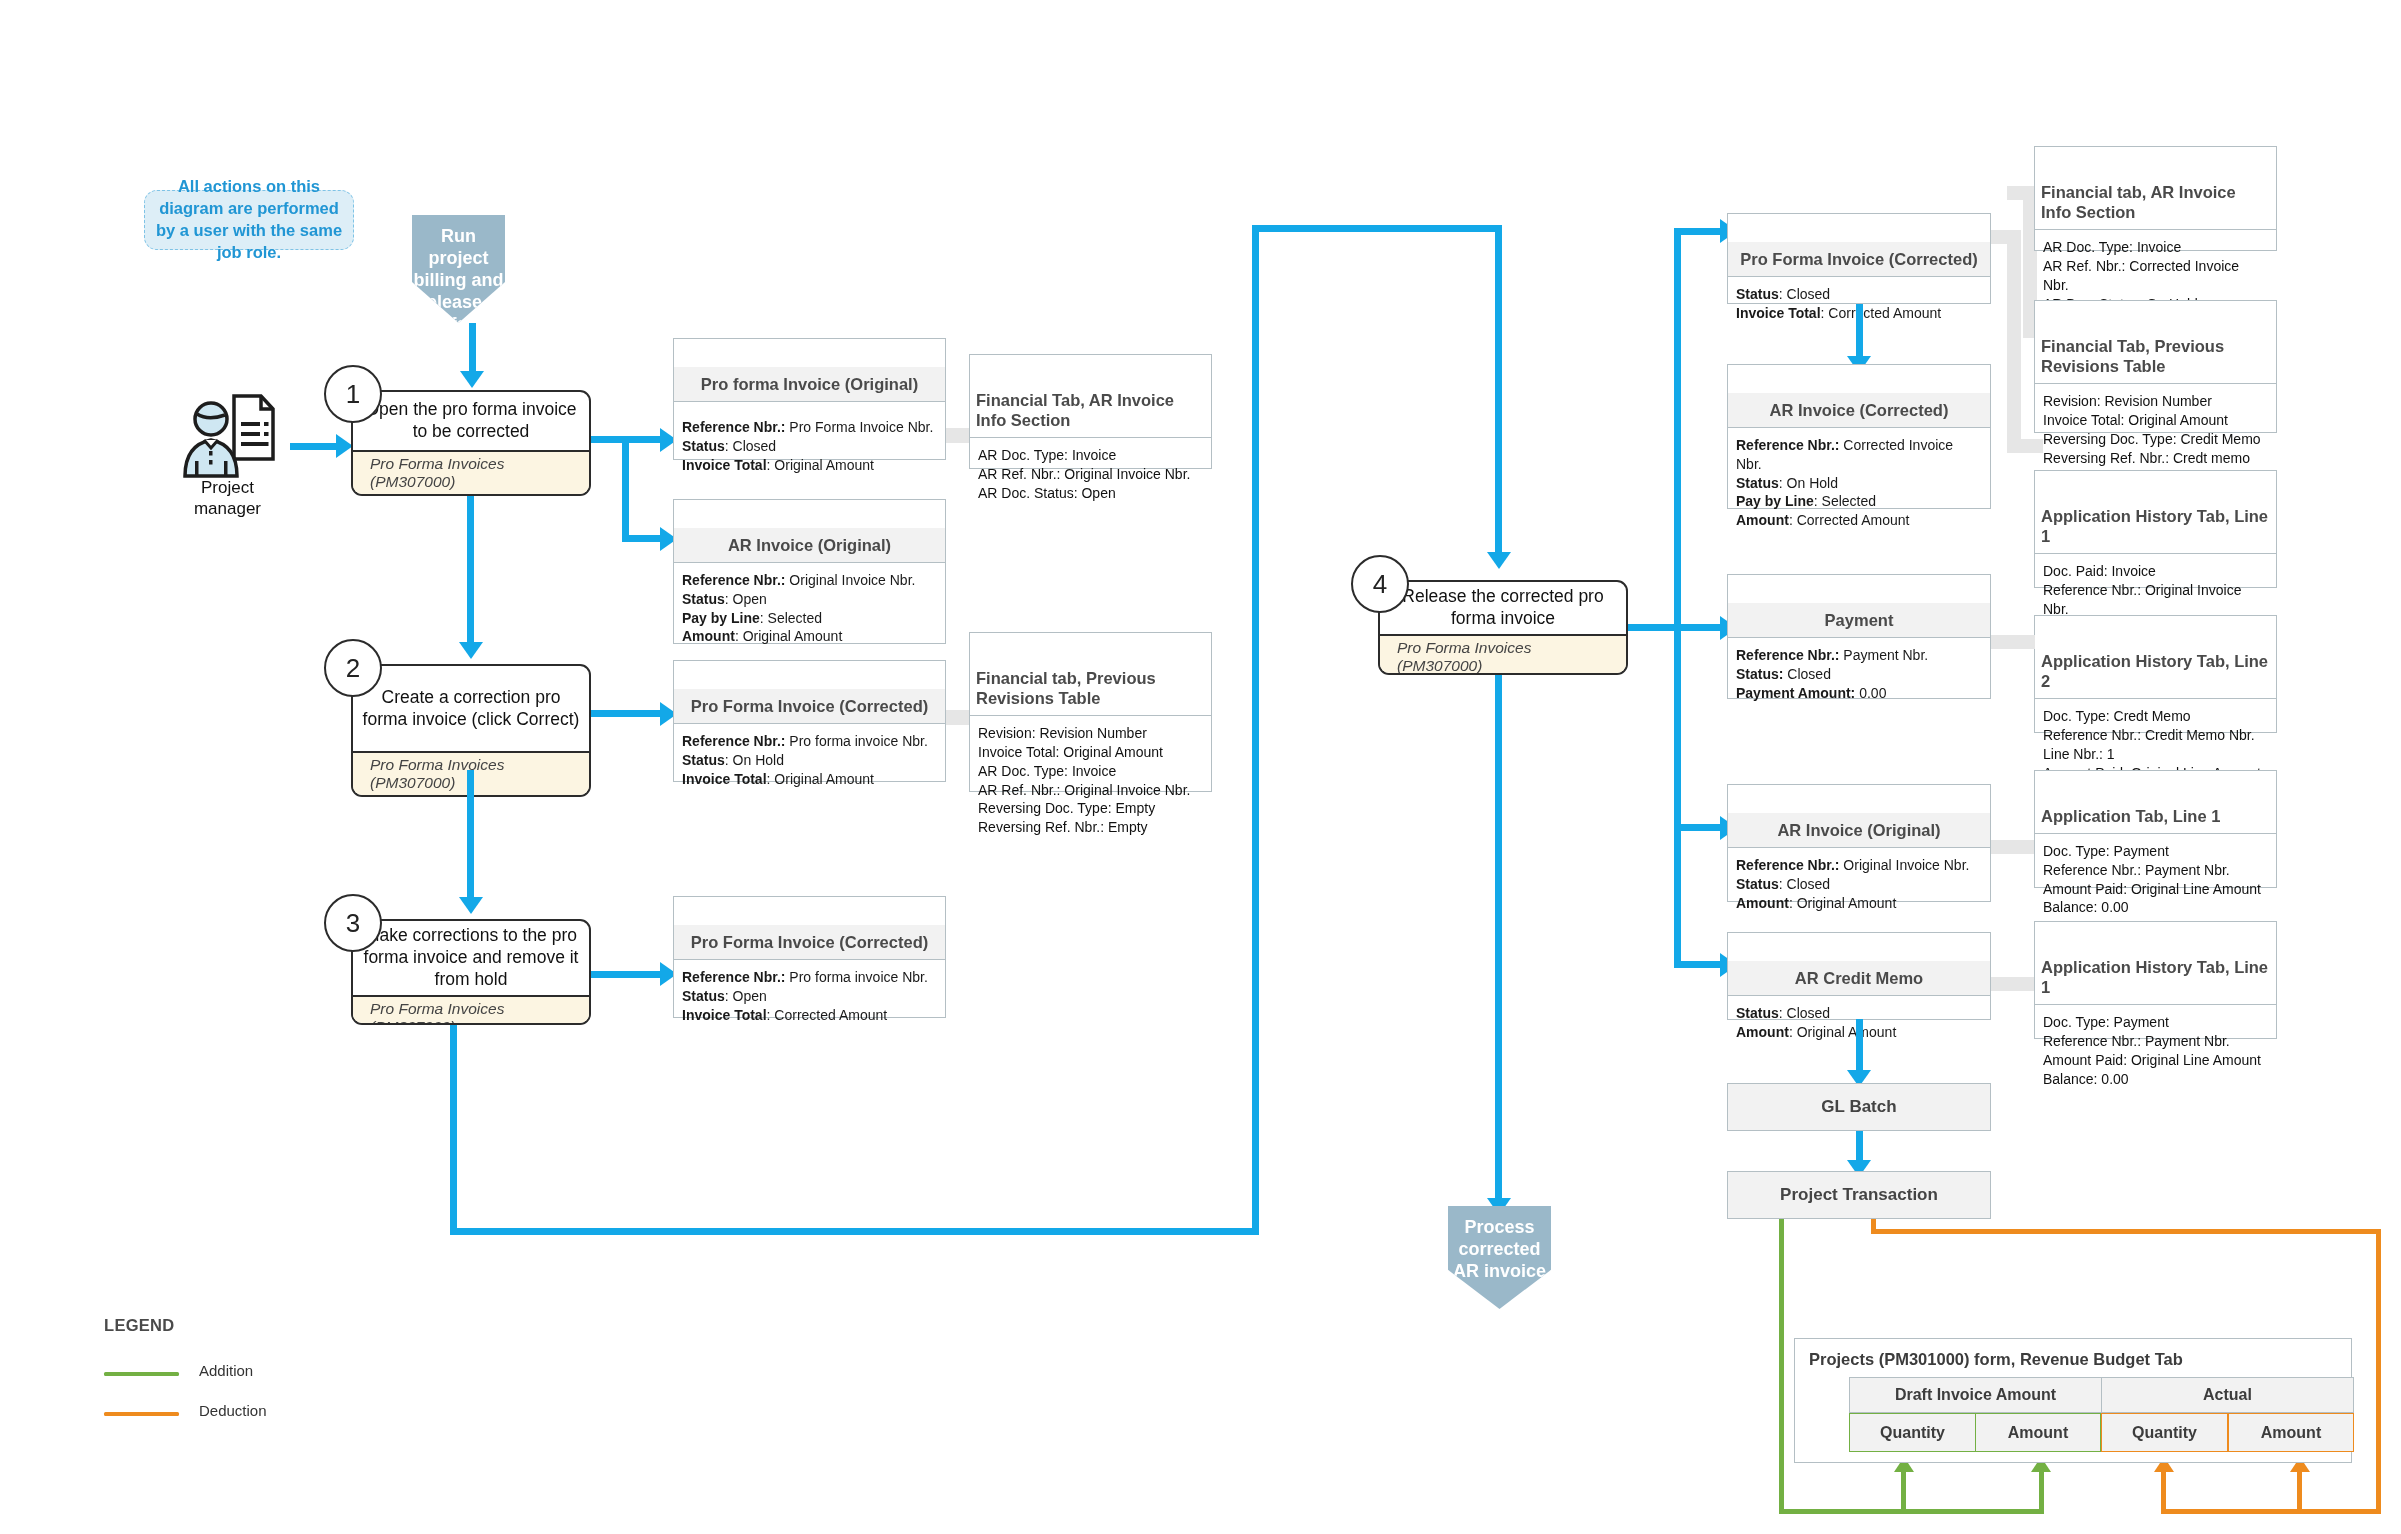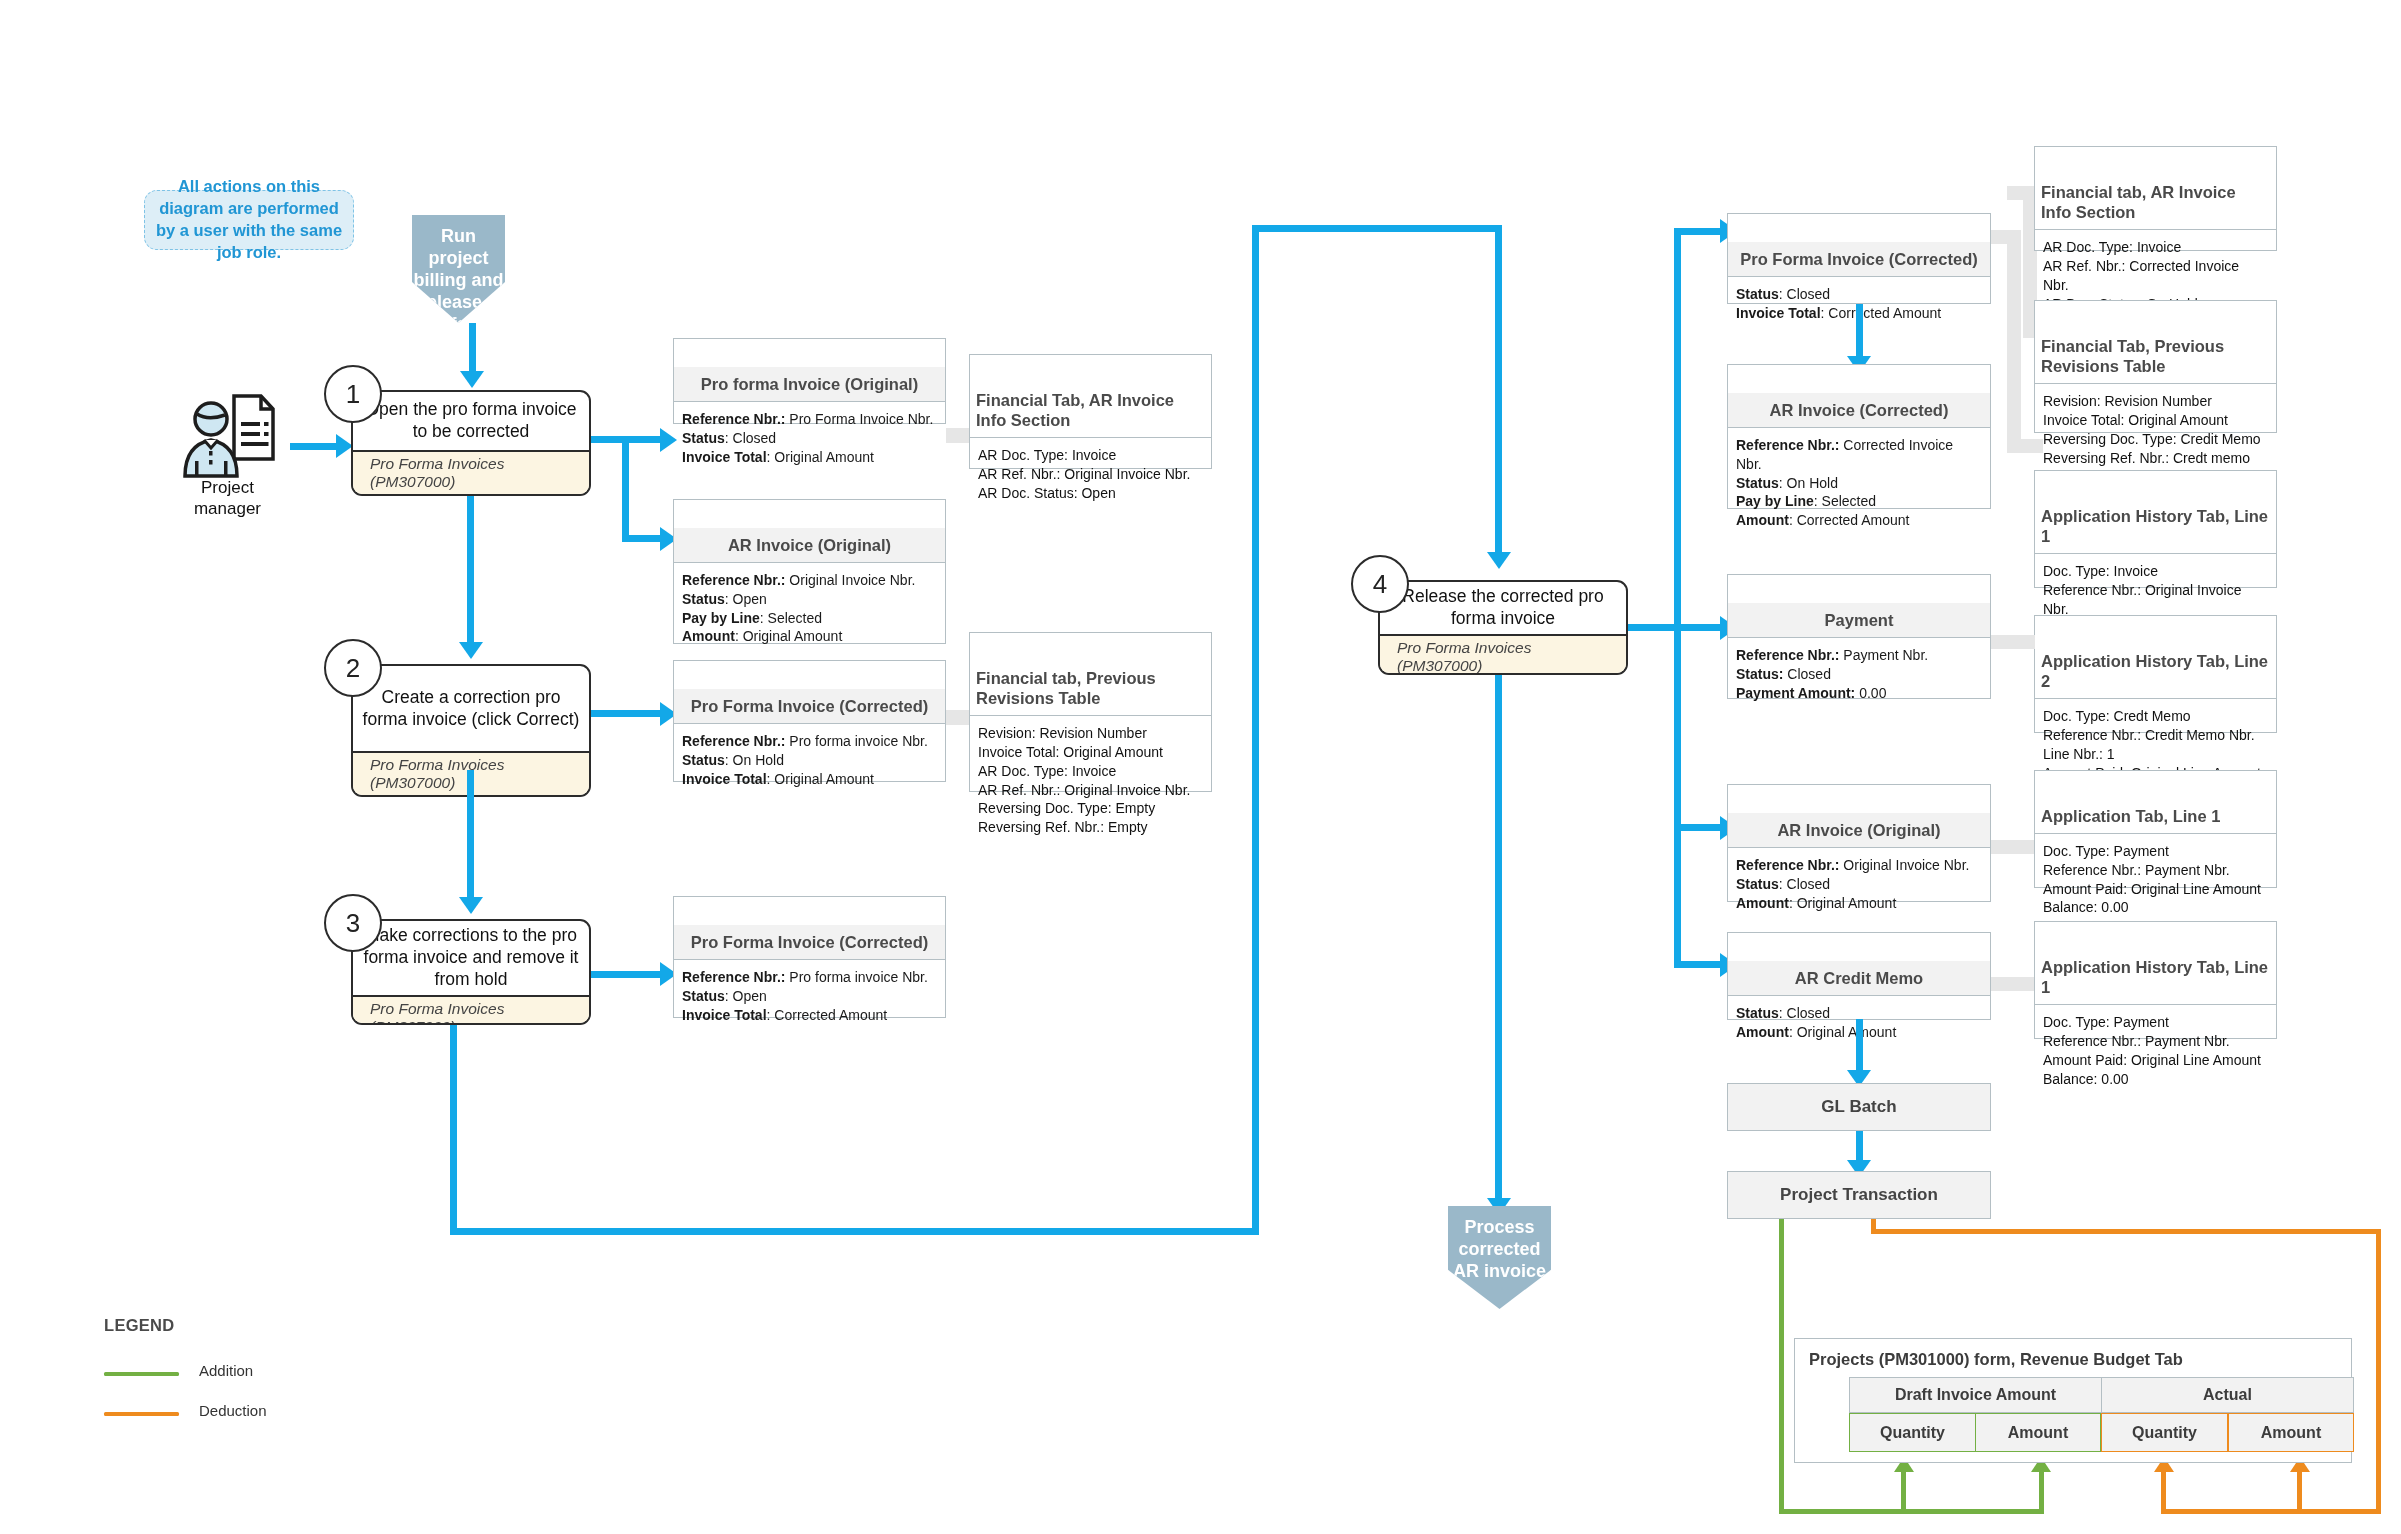--- a/index.html
+++ b/index.html
@@ -150,21 +150,21 @@
   <div class="v" style="left:467px;top:496px;width:7px;height:149px;"></div>
   <div class="arrow-d" style="left:459px;top:642px;"></div>
 
   <div class="h" style="left:591px;top:436px;width:38px;height:7px;"></div>
   <div class="v" style="left:622px;top:436px;width:7px;height:106px;"></div>
   <div class="h" style="left:622px;top:436px;width:40px;height:7px;"></div>
   <div class="arrow-r" style="left:660px;top:428px;"></div>
   <div class="h" style="left:622px;top:535px;width:40px;height:7px;"></div>
   <div class="arrow-r" style="left:660px;top:527px;"></div>
 
-  <div class="abs card" style="left:673px;top:338px;width:273px;height:86px;">
+  <div class="abs card" style="left:673px;top:338px;width:273px;height:122px;gap:8px;">
     <div class="card-head">Pro forma Invoice (Original)</div>
     <div class="card-body">
       <div><span class="k">Reference Nbr.:</span><span> Pro Forma Invoice Nbr.</span></div>
       <div><span class="k">Status</span><span>: Closed</span></div>
       <div><span class="k">Invoice Total</span><span>: Original Amount</span></div>
     </div>
   </div>
   <div class="grayh" style="left:946px;top:428px;width:27px;height:15px;"></div>
 
   <div class="abs card plain" style="left:969px;top:354px;width:243px;height:115px;">
@@ -305,21 +305,21 @@
       <div><span class="k">Reference Nbr.:</span><span> Corrected Invoice Nbr.</span></div>
       <div><span class="k">Status</span><span>: On Hold</span></div>
       <div><span class="k">Pay by Line</span><span>: Selected</span></div>
       <div><span class="k">Amount</span><span>: Corrected Amount</span></div>
     </div>
   </div>
 
   <div class="abs card plain" style="left:2034px;top:470px;width:243px;height:118px;">
     <div class="card-head left">Application History Tab, Line 1</div>
     <div class="card-body">
-      <div>Doc. Type: Invoice</div>
+      <div>Doc. Paid: Invoice</div>
       <div>Reference Nbr.: Original Invoice Nbr.</div>
       <div>Line Nbr.: 1</div>
       <div>Amount Paid: Original Line Amount</div>
     </div>
   </div>
 
   <div class="abs card plain" style="left:2034px;top:615px;width:243px;height:118px;">
     <div class="card-head left">Application History Tab, Line 2</div>
     <div class="card-body">
       <div>Doc. Type: Credt Memo</div>

